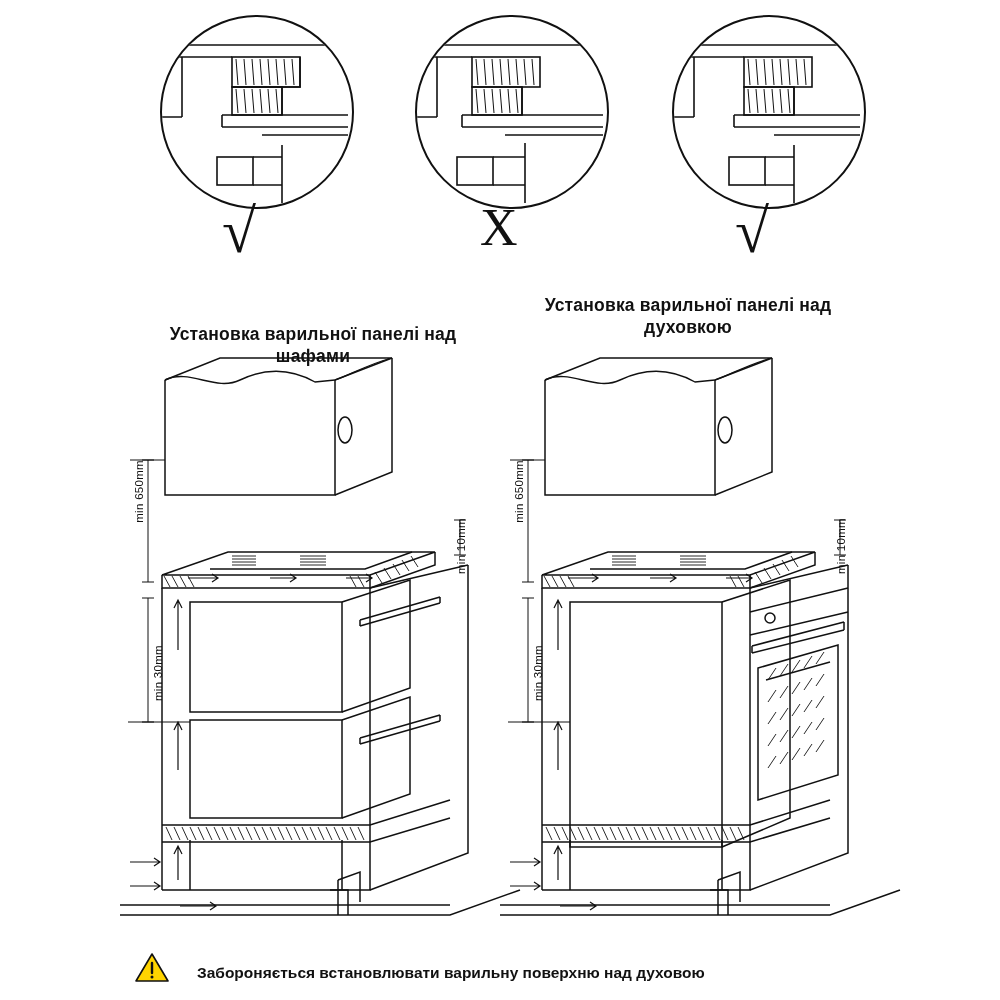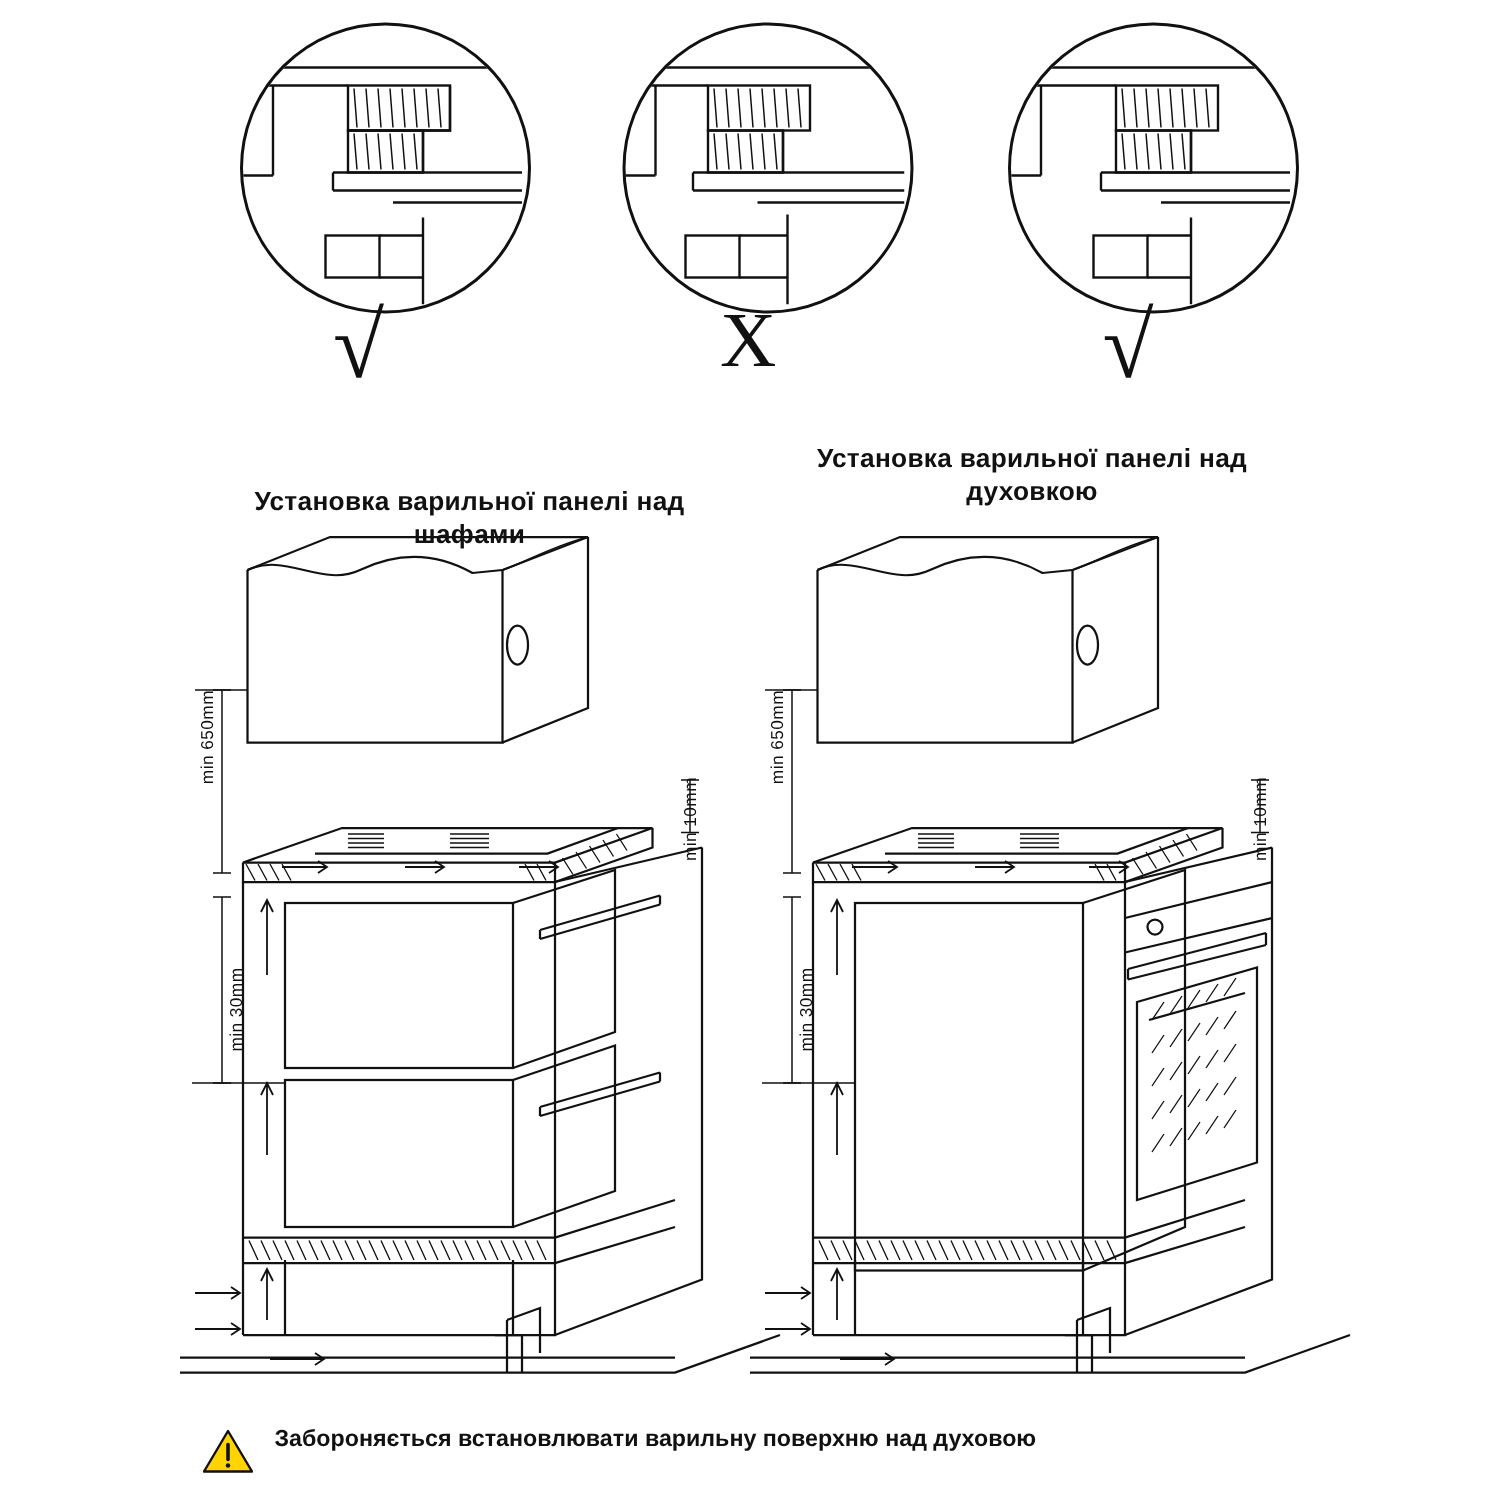--- a/index.html
+++ b/index.html
@@ -23,21 +23,21 @@
   .h-left{left:133px;top:295px;margin-top:29px;}
   .h-right{left:508px;top:295px;}
 
   
   .diagram{position:absolute;left:0;top:350px;width:1000px;height:580px;}
 
   
   .vlabel{position:absolute;font-size:11.5px;writing-mode:vertical-rl;transform:rotate(180deg);white-space:nowrap;letter-spacing:.3px;}
 
   
-  .warn{position:absolute;left:135px;top:950px;width:760px;display:flex;align-items:flex-start;gap:14px;}
+  .warn{position:absolute;left:135px;top:950px;width:760px;display:flex;align-items:flex-end;gap:28px;}
   .warn-icon{width:34px;height:31px;flex:0 0 34px;margin-top:2px;}
   .warn-text{font-size:15.5px;font-weight:bold;line-height:1.3;}
 
   svg{display:block;}
   .ln{stroke:#111;fill:none;}
 </style>
 </head>
 <body>
 
 <div class="page">

